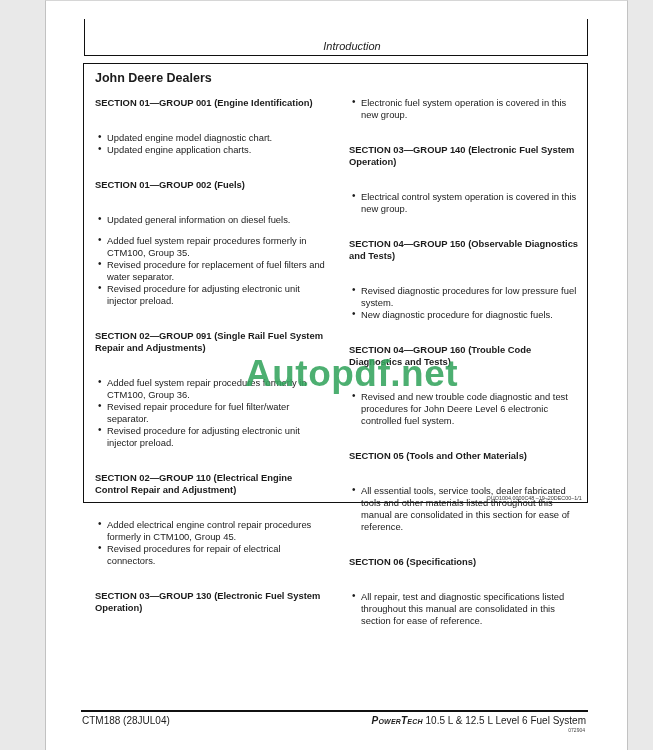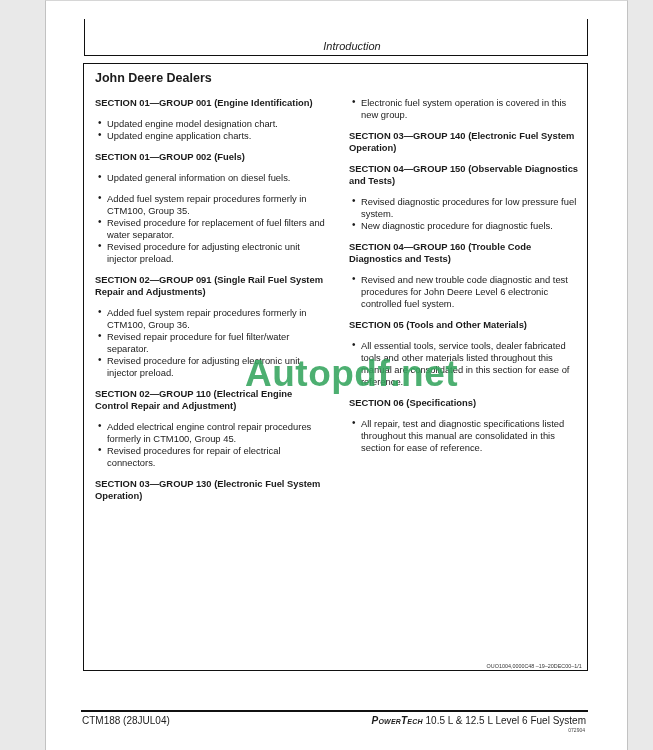--- a/index.html
+++ b/index.html
@@ -21,35 +21,35 @@
   .header-box {
     position:absolute; left:38px; top:18px; width:504px; height:37px;
     border-left:1.5px solid #111; border-right:1.5px solid #111; border-bottom:1.5px solid #111;
     display:flex; align-items:flex-end; justify-content:center;
   }
   .running-title {
     font-style:italic; font-size:11px; padding-bottom:3px; color:#222;margin-left:32px;
   }
   
   .main-box {
-    position:absolute; left:37px; top:62px; width:505px; height:608px;
+    position:absolute; left:37px; top:62px; width:505px; height:440px;
     border:1.5px solid #111;
   }
   .page-title {
     position:absolute; left:11px; top:7px;
     font-weight:bold; font-size:12.5px; color:#1b1b1b;
   }
   .columns {
     position:absolute; left:11px; top:33px; right:7px;
     display:flex; gap:23px;
   }
   .col { width:232px; }
   .col > :first-child { margin-top:0; }
   .section-heading {
-    font-weight:bold; font-size:9.4px; line-height:12px; margin:9px 0;
+    font-weight:bold; font-size:9.4px; line-height:12px; margin:23px 0;
   }
   .bullet-list {
     list-style:none; padding-left:12px; margin:9px 0;
     font-size:9.4px; line-height:12px;
   }
   .bullet-list li { position:relative; }
   .bullet-list li::before {
     content:"\2022"; position:absolute; left:-9px; top:-1px; font-size:10px;
   }
   .figure-code {
@@ -92,21 +92,21 @@
     <span class="running-title">Introduction</span>
   </div>
 
   <div class="main-box">
     <div class="page-title">John Deere Dealers</div>
 
     <div class="columns">
       <div class="col">
           <div class="section-heading">SECTION 01—GROUP 001 (Engine Identification)</div>
           <ul class="bullet-list">
-            <li>Updated engine model designation chart.</li>
+            <li>Updated engine model diagnostic chart.</li>
             <li>Updated engine application charts.</li>
           </ul>
           <div class="section-heading">SECTION 01—GROUP 002 (Fuels)</div>
           <ul class="bullet-list">
             <li>Updated general information on diesel fuels.</li>
           </ul>
           <ul class="bullet-list">
             <li>Added fuel system repair procedures formerly in CTM100, Group 35.</li>
             <li>Revised procedure for replacement of fuel filters and water separator.</li>
             <li>Revised procedure for adjusting electronic unit injector preload.</li>
@@ -122,20 +122,23 @@
             <li>Added electrical engine control repair procedures formerly in CTM100, Group 45.</li>
             <li>Revised procedures for repair of electrical connectors.</li>
           </ul>
           <div class="section-heading">SECTION 03—GROUP 130 (Electronic Fuel System Operation)</div>
         </div>
       <div class="col">
           <ul class="bullet-list">
             <li>Electronic fuel system operation is covered in this new group.</li>
           </ul>
           <div class="section-heading">SECTION 03—GROUP 140 (Electronic Fuel System Operation)</div>
+          <ul class="bullet-list">
+            <li>Electrical control system operation is covered in this new group.</li>
+          </ul>
           <div class="section-heading">SECTION 04—GROUP 150 (Observable Diagnostics and Tests)</div>
           <ul class="bullet-list">
             <li>Revised diagnostic procedures for low pressure fuel system.</li>
             <li>New diagnostic procedure for diagnostic fuels.</li>
           </ul>
           <div class="section-heading">SECTION 04—GROUP 160 (Trouble Code Diagnostics and Tests)</div>
           <ul class="bullet-list">
             <li>Revised and new trouble code diagnostic and test procedures for John Deere Level 6 electronic controlled fuel system.</li>
           </ul>
           <div class="section-heading">SECTION 05 (Tools and Other Materials)</div>

